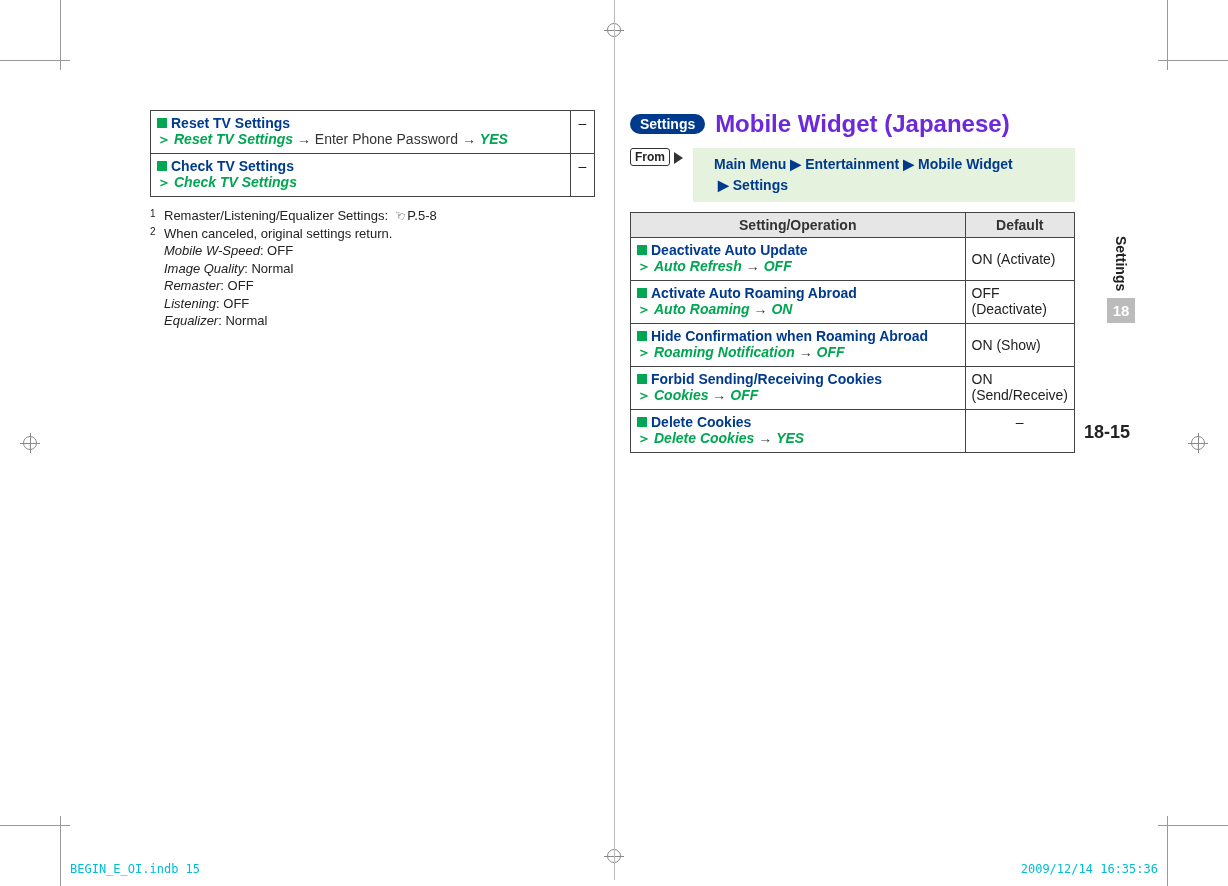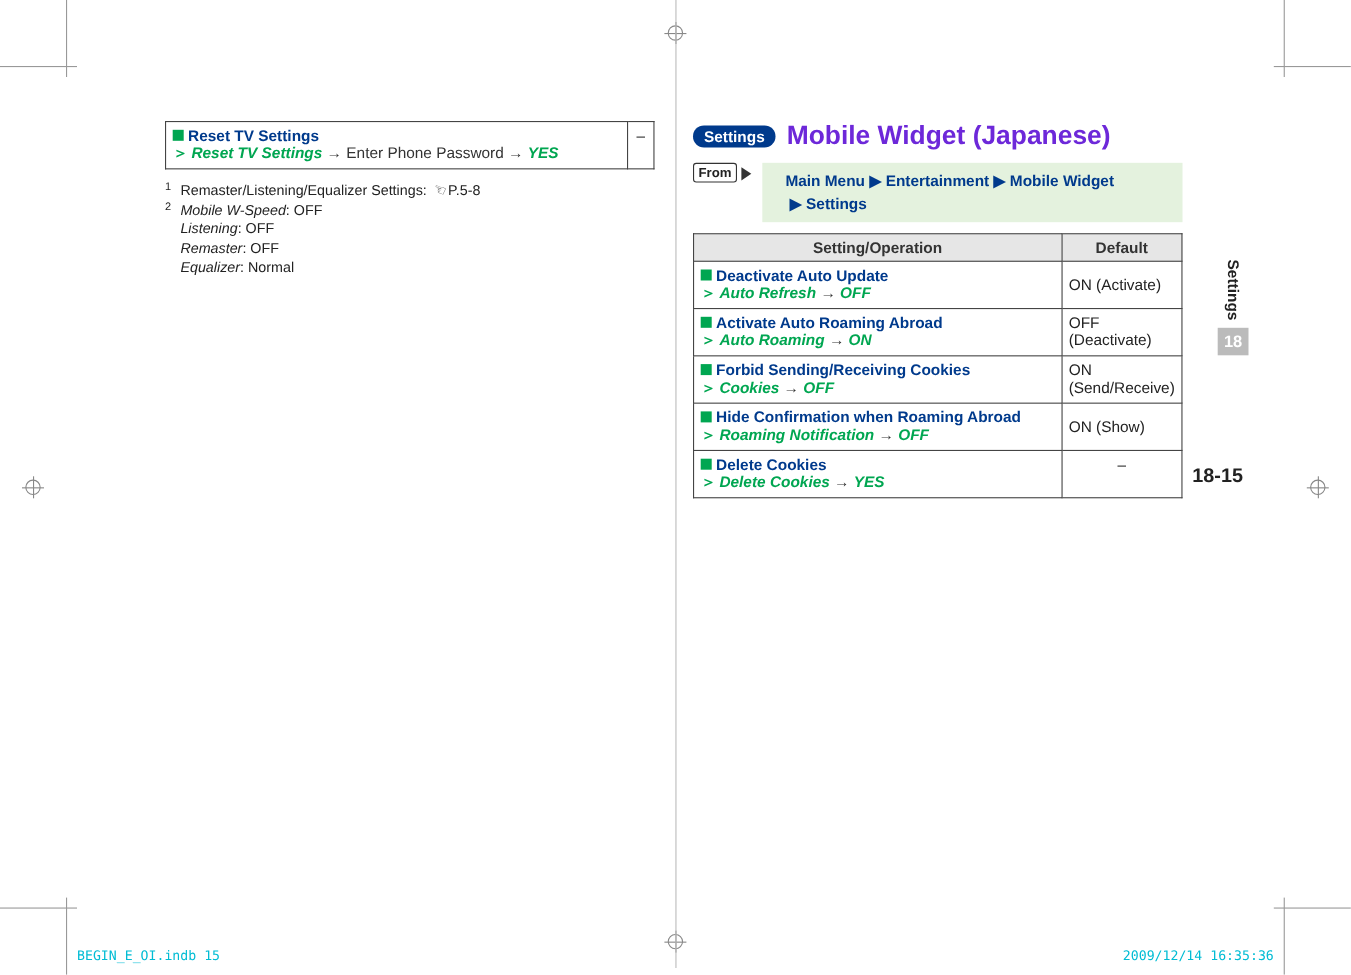--- a/index.html
+++ b/index.html
@@ -98,37 +98,46 @@
           <td>
             <div><span class="sq"></span><span class="op-title">Reset TV Settings</span></div>
             <div>
               <span class="gt">＞</span><span class="op-path">Reset TV Settings</span>
               <span class="arrow"> → </span><span class="plain">Enter Phone Password</span>
               <span class="arrow"> → </span><span class="op-path">YES</span>
             </div>
           </td>
           <td class="def-cell">–</td>
         </tr>
+        <tr>
+          <td>
+            <div><span class="sq"></span><span class="op-title">Check TV Settings</span></div>
+            <div><span class="gt">＞</span><span class="op-path">Check TV Settings</span></div>
+          </td>
+          <td class="def-cell">–</td>
+        </tr>
       </tbody>
     </table>
 
     <div class="footnotes">
       <div class="fn-row">
         <div class="fn-num"><sup>1</sup></div>
         <div class="fn-body">
           <span>Remaster/Listening/Equalizer Settings:</span>
           <span class="hand">☞</span><span>P.5-8</span>
         </div>
       </div>
       <div class="fn-row">
         <div class="fn-num"><sup>2</sup></div>
         <div class="fn-body">
+          <div>When canceled, original settings return.</div>
           <div><span class="ital-b">Mobile W-Speed</span>: <span>OFF</span></div>
+          <div><span class="ital-b">Image Quality</span>: <span>Normal</span></div>
+          <div><span class="ital-b">Remaster</span>: <span>OFF</span></div>
           <div><span class="ital-b">Listening</span>: <span>OFF</span></div>
-          <div><span class="ital-b">Remaster</span>: <span>OFF</span></div>
           <div><span class="ital-b">Equalizer</span>: <span>Normal</span></div>
         </div>
       </div>
     </div>
   </div>
 
   <div class="col right">
     <div class="sec-head">
       <span class="pill">Settings</span>
       <span class="sec-title">Mobile Widget (Japanese)</span>
@@ -159,31 +168,31 @@
         </tr>
         <tr>
           <td>
             <div><span class="sq"></span><span class="op-title">Activate Auto Roaming Abroad</span></div>
             <div><span class="gt">＞</span><span class="op-path">Auto Roaming</span><span class="arrow"> → </span><span class="op-path">ON</span></div>
           </td>
           <td>OFF (Deactivate)</td>
         </tr>
         <tr>
           <td>
+            <div><span class="sq"></span><span class="op-title">Hide Confirmation when Roaming Abroad</span></div>
+            <div><span class="gt">＞</span><span class="op-path">Roaming Notification</span><span class="arrow"> → </span><span class="op-path">OFF</span></div>
+          </td>
+          <td style="vertical-align:middle">ON (Show)</td>
+        </tr>
+        <tr>
+          <td>
             <div><span class="sq"></span><span class="op-title">Forbid Sending/Receiving Cookies</span></div>
             <div><span class="gt">＞</span><span class="op-path">Cookies</span><span class="arrow"> → </span><span class="op-path">OFF</span></div>
           </td>
           <td>ON (Send/Receive)</td>
-        </tr>
-        <tr>
-          <td>
-            <div><span class="sq"></span><span class="op-title">Hide Confirmation when Roaming Abroad</span></div>
-            <div><span class="gt">＞</span><span class="op-path">Roaming Notification</span><span class="arrow"> → </span><span class="op-path">OFF</span></div>
-          </td>
-          <td style="vertical-align:middle">ON (Show)</td>
         </tr>
         <tr>
           <td>
             <div><span class="sq"></span><span class="op-title">Delete Cookies</span></div>
             <div><span class="gt">＞</span><span class="op-path">Delete Cookies</span><span class="arrow"> → </span><span class="op-path">YES</span></div>
           </td>
           <td class="def-cell">–</td>
         </tr>
       </tbody>
     </table>

